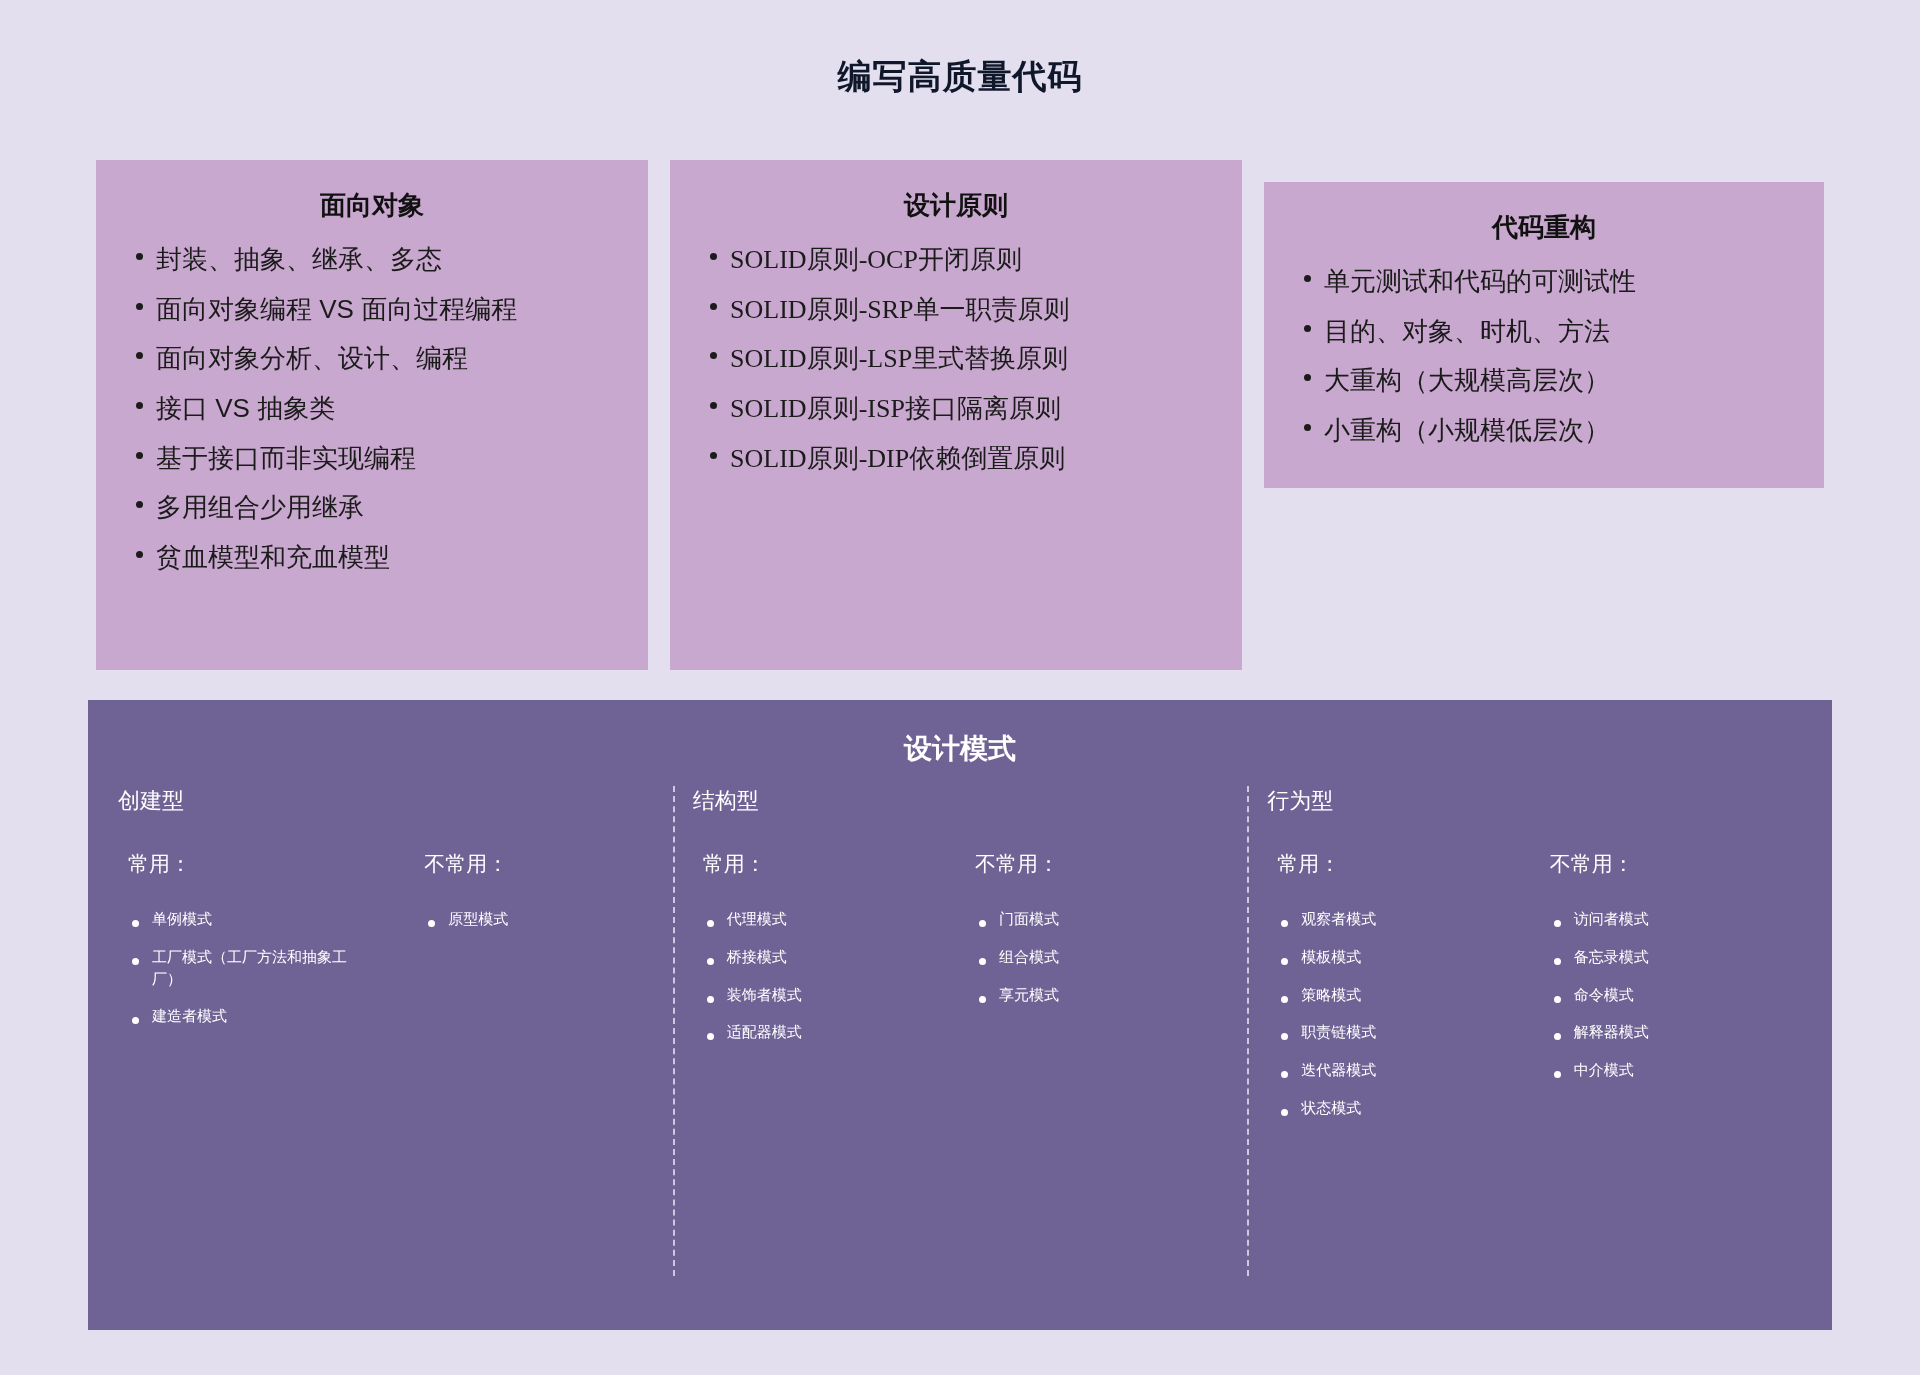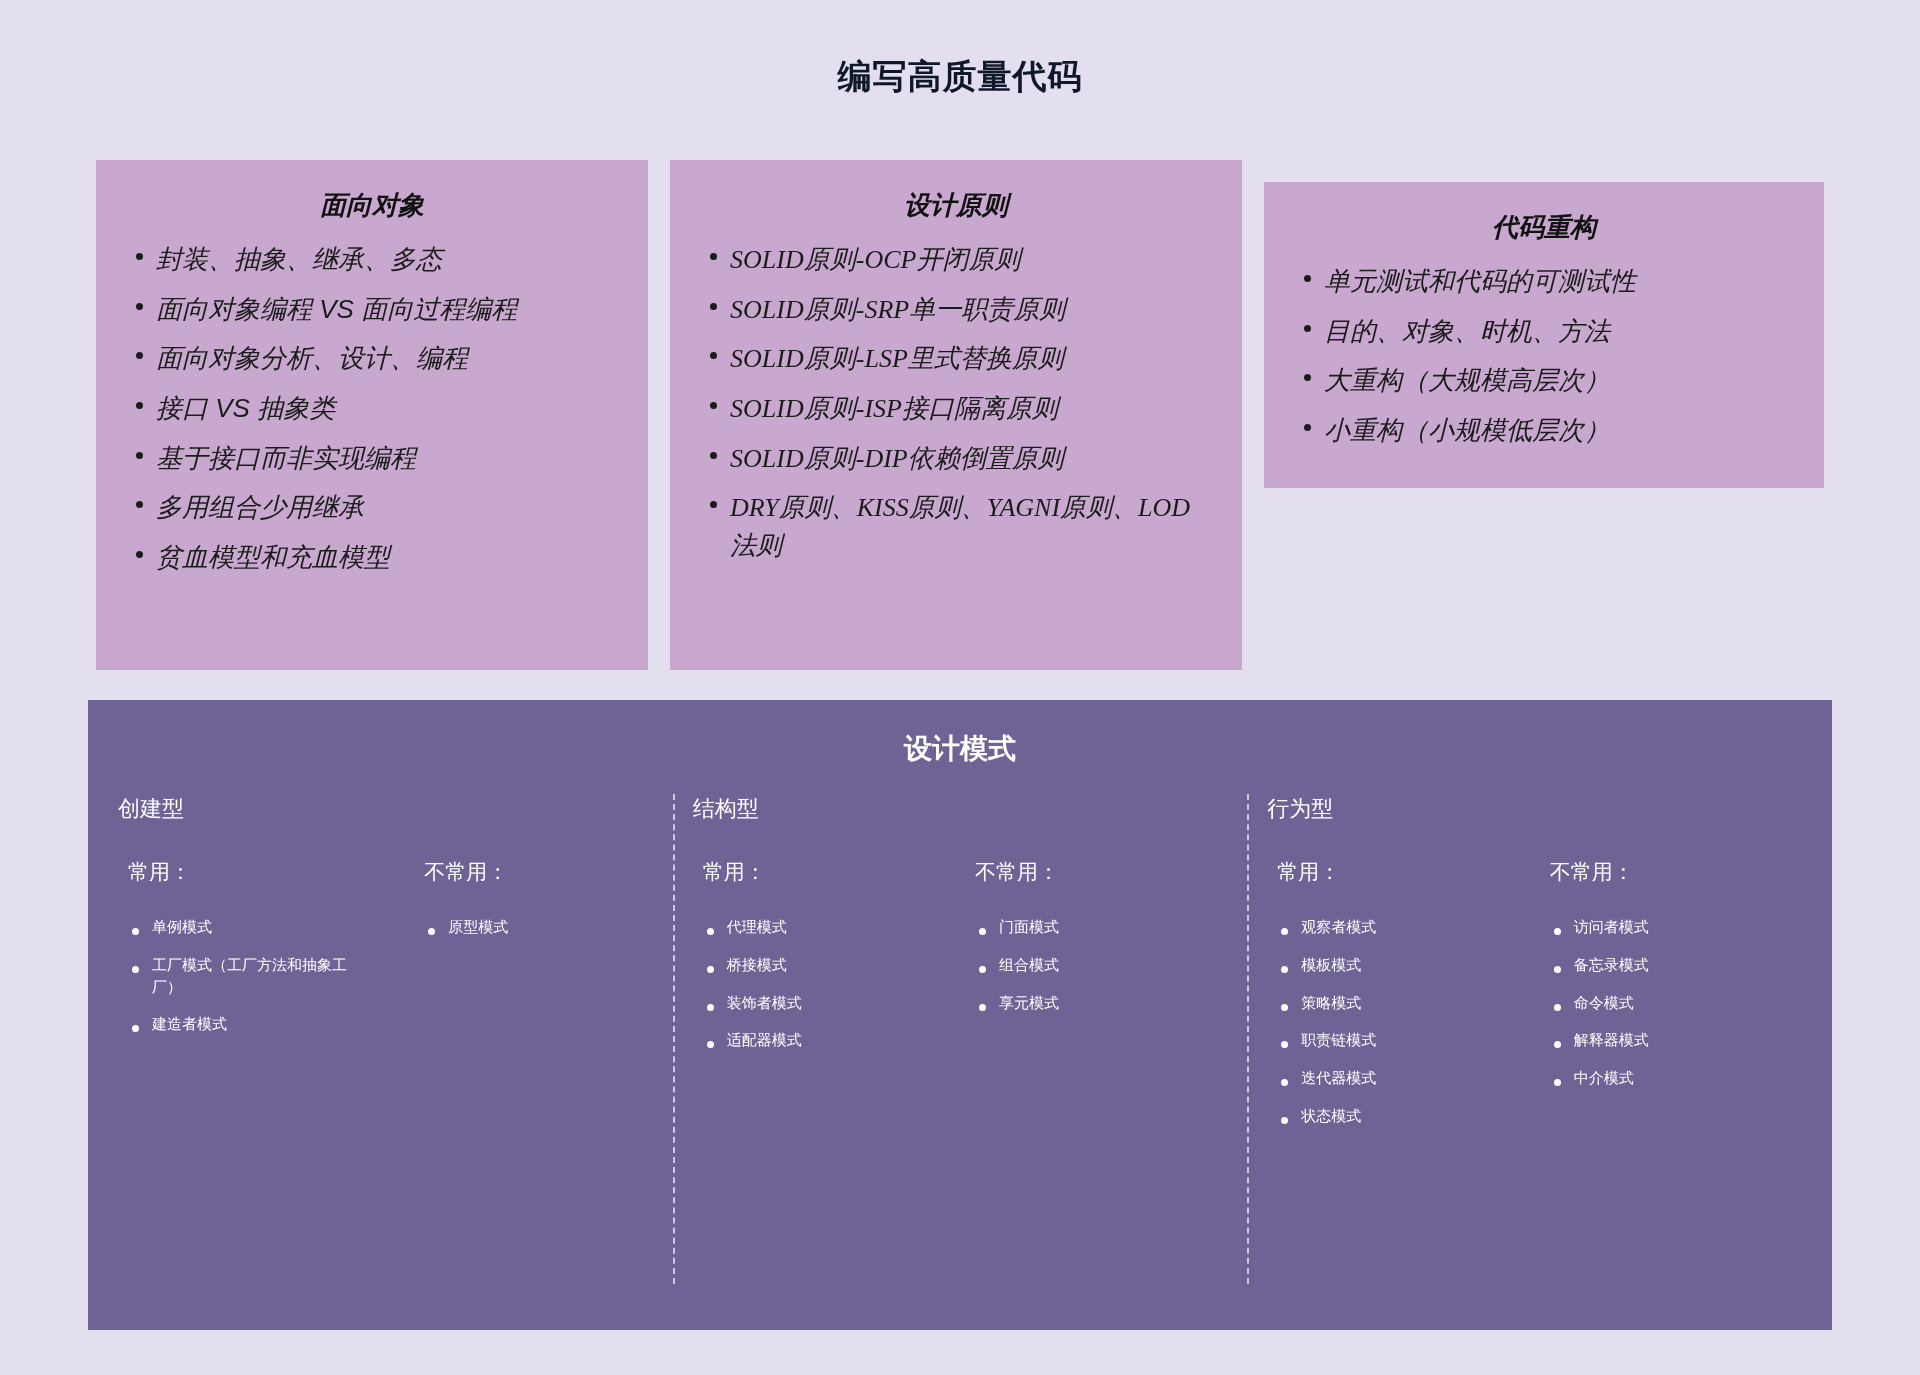--- a/index.html
+++ b/index.html
@@ -29,21 +29,20 @@
     color: #0f172a;
   }
   .top-grid {
     position: absolute;
     left: 96px;
     top: 160px;
     width: 1728px;
     display: flex;
     gap: 22px;
     align-items: flex-start;
-    font-style: italic;
   }
   .col-a { width: 558px; }
   .col-b { width: 578px; }
   .col-c { width: 566px; }
 
   .card {
     background: #c9a8cf;
     box-sizing: border-box;
     padding: 20px 26px 26px 26px;
   }
@@ -91,21 +90,21 @@
     height: 630px;
     background: #6f6396;
     color: #ffffff;
     box-sizing: border-box;
     padding: 18px 10px 10px 10px;
   }
   .patterns-title {
     text-align: center;
     font-size: 28px;
     font-weight: bold;
-    margin: 12px 0 26px 0;
+    margin: 12px 0 18px 0;
     color: #ffffff;
   }
   .pat-cols {
     display: flex;
     height: 500px;
   }
   .pat-col {
     flex: 1;
     position: relative;
     padding: 0 20px;
@@ -168,21 +167,20 @@
 
     <div class="col-b">
       <div class="card tall-b">
         <div class="card-title">设计原则</div>
         <ul class="bullets serif">
           <li>SOLID原则-OCP开闭原则</li>
           <li>SOLID原则-SRP单一职责原则</li>
           <li>SOLID原则-LSP里式替换原则</li>
           <li>SOLID原则-ISP接口隔离原则</li>
           <li>SOLID原则-DIP依赖倒置原则</li>
-          <li>DRY原则、KISS原则、YAGNI原则、LOD法则</li>
         </ul>
       </div>
     </div>
 
     <div class="col-c">
       <div class="spacer-c"></div>
       <div class="card small">
         <div class="card-title">代码重构</div>
         <ul class="bullets">
           <li>单元测试和代码的可测试性</li>

